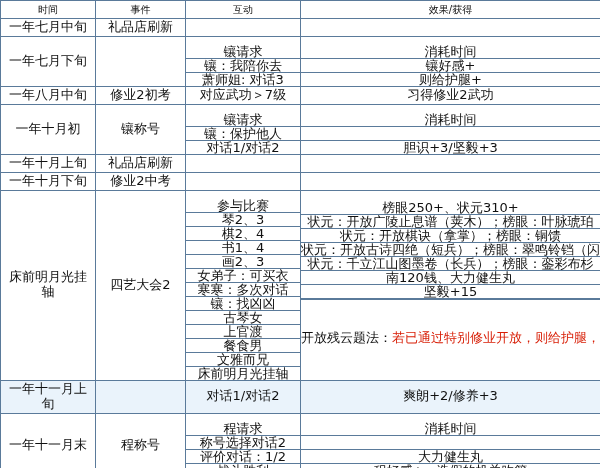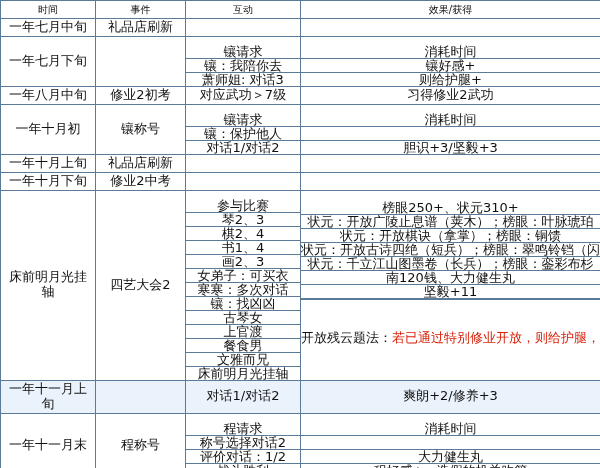--- a/index.html
+++ b/index.html
@@ -144,21 +144,21 @@
           </div>
         </td>
         <td class="split-cell">
           <div class="split-inner">
             <div>榜眼250+、状元310+</div>
             <div>状元：开放广陵止息谱（荚木）；榜眼：叶脉琥珀（反击+5）</div>
             <div>状元：开放棋诀（拿掌）；榜眼：铜馈</div>
             <div>状元：开放古诗四绝（短兵）；榜眼：翠鸣铃铛（闪避+5）</div>
             <div>状元：千立江山图墨卷（长兵）；榜眼：銮彩布杉</div>
             <div>南120钱、大力健生丸</div>
-            <div>坚毅+11</div>
+            <div>坚毅+15</div>
             <div style="border-top: 1px solid rgb(90, 122, 154); height: 78px; line-height: 78px; font-family: Liberation Mono, monospace;"><span>开放残云题法：</span><span class="hl-red">若已通过特别修业开放，则给护腿，bug：无护腿</span></div>
           </div>
         </td>
       </tr>
       <tr class="hl-blue">
         <td>一年十一月上旬</td>
         <td></td>
         <td>对话1/对话2</td>
         <td>爽朗+2/修养+3</td>
       </tr>

